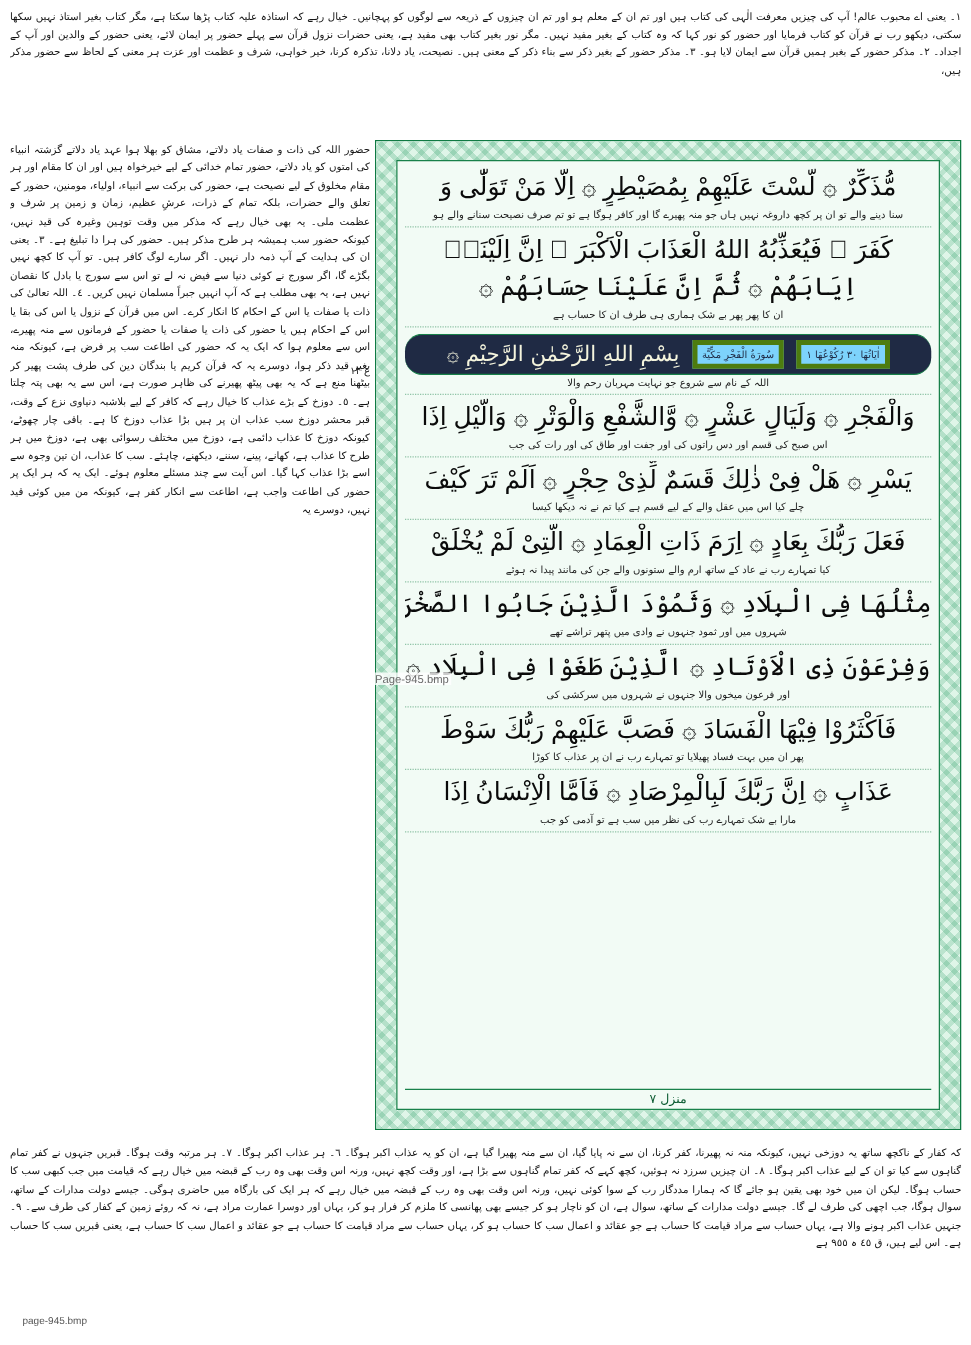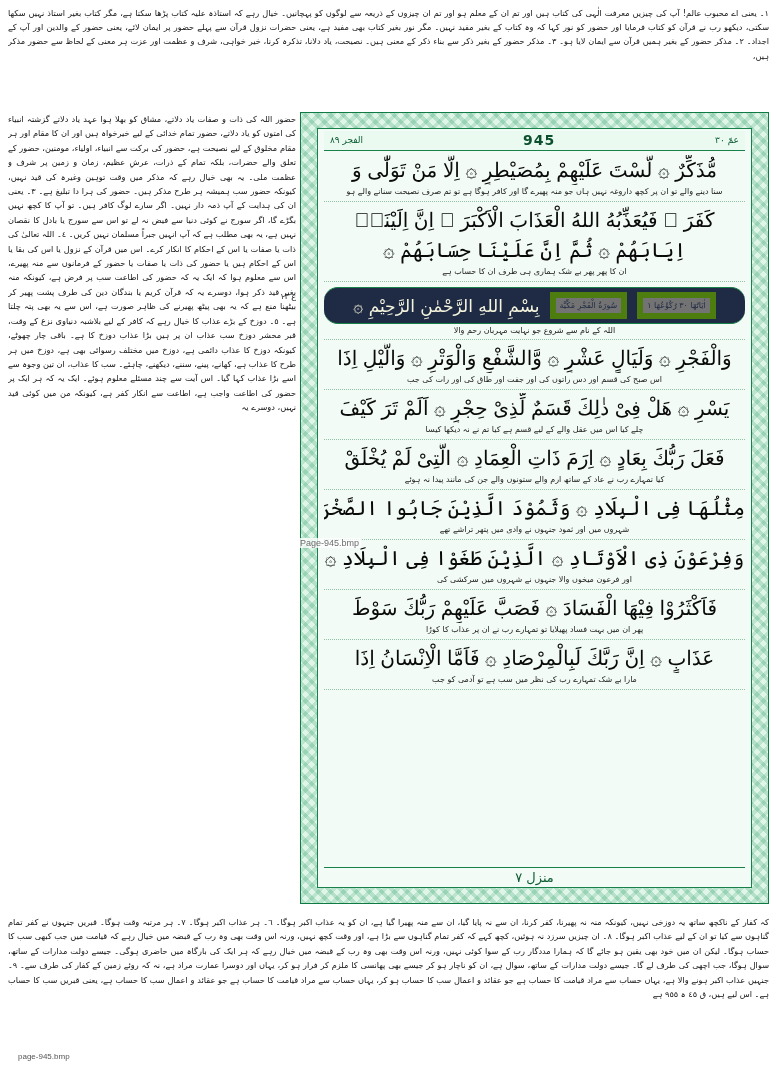--- a/index.html
+++ b/index.html
@@ -169,41 +169,41 @@
     flex-direction: row-reverse;
     align-items: center;
     justify-content: center;
     gap: 10px;
     font-size: 17px;
     letter-spacing: 1px;
     border-radius: 14px;
   }
   .bismillah-box .surah-tag {
     font-size: 8px;
-    background: #737373;
+    background: #7dd3fc;
     color: #1f2a44;
-    border: 6px solid #4d7c0f;
+    border: 4px solid #4d7c0f;
     padding: 2px 4px;
     line-height: 11px;
     text-align: center;
     white-space: nowrap;
   }
   .bismillah-urdu {
     font-size: 8px;
     text-align: center;
     color: #1b1b1b;
     padding-bottom: 4px;
     border-bottom: 1px dotted rgba(24,129,74,0.45);
     margin-bottom: 3px;
   }
 
   .panel-footer {
     direction: rtl;
     text-align: center;
-    font-size: 13px;
+    font-size: 10px;
     color: #0d5c33;
     border-top: 1px solid #18814a;
     padding-top: 2px;
     margin-top: 2px;
   }
 
   .side-marker {
     position: absolute;
     left: 276px;
     top: 292px;
@@ -243,25 +243,20 @@
   <div class="top-commentary">١۔ یعنی اے محبوب عالم! آپ کی چیزیں معرفت الٰہی کی کتاب ہیں اور تم ان کے معلم ہو اور تم ان چیزوں کے ذریعہ سے لوگوں کو پہچانیں۔ خیال رہے کہ استاذہ علیہ کتاب پڑھا سکتا ہے، مگر کتاب بغیر استاذ نہیں سکھا سکتی، دیکھو رب نے قرآن کو کتاب فرمایا اور حضور کو نور کہا کہ وہ کتاب کے بغیر مفید نہیں۔ مگر نور بغیر کتاب بھی مفید ہے، یعنی حضرات نزول قرآن سے پہلے حضور پر ایمان لائے، یعنی حضور کے والدین اور آپ کے اجداد۔ ٢۔ مذکر حضور کے بغیر ہمیں قرآن سے ایمان لایا ہو۔ ٣۔ مذکر حضور کے بغیر ذکر سے بناء ذکر کے معنی ہیں۔ نصیحت، یاد دلانا، تذکرہ کرنا، خیر خواہی، شرف و عظمت اور عزت ہر معنی کے لحاظ سے حضور مذکر ہیں،</div>
 
   <div class="left-commentary">حضور اللہ کی ذات و صفات یاد دلاتے، مشاق کو بھلا ہوا عہد یاد دلاتے گزشتہ انبیاء کی امتوں کو یاد دلاتے، حضور تمام خدائی کے لیے خیرخواہ ہیں اور ان کا مقام اور ہر مقام مخلوق کے لیے نصیحت ہے، حضور کی برکت سے انبیاء، اولیاء، مومنین، حضور کے تعلق والے حضرات، بلکہ تمام کے ذرات، عرشِ عظیم، زمان و زمین پر شرف و عظمت ملی۔ یہ بھی خیال رہے کہ مذکر میں وقت توہین وغیرہ کی قید نہیں، کیونکہ حضور سب ہمیشہ ہر طرح مذکر ہیں۔ حضور کی ہرا دا تبلیغ ہے۔ ٣۔ یعنی ان کی ہدایت کے آپ ذمہ دار نہیں۔ اگر سارے لوگ کافر ہیں۔ تو آپ کا کچھ نہیں بگڑے گا، اگر سورج نے کوئی دنیا سے فیض نہ لے تو اس سے سورج یا بادل کا نقصان نہیں ہے، یہ بھی مطلب ہے کہ آپ انہیں جبراً مسلمان نہیں کریں۔ ٤۔ اللہ تعالیٰ کی ذات یا صفات یا اس کے احکام کا انکار کرے۔ اس میں قرآن کے نزول یا اس کی بقا یا اس کے احکام ہیں یا حضور کی ذات یا صفات یا حضور کے فرمانوں سے منہ پھیرے، اس سے معلوم ہوا کہ ایک یہ کہ حضور کی اطاعت سب پر فرض ہے، کیونکہ منہ بغیر قید ذکر ہوا، دوسرے یہ کہ قرآن کریم یا بندگان دین کی طرف پشت پھیر کر بیٹھنا منع ہے کہ یہ بھی پیٹھ پھیرنے کی ظاہر صورت ہے، اس سے یہ بھی پتہ چلتا ہے۔ ٥۔ دوزخ کے بڑے عذاب کا خیال رہے کہ کافر کے لیے بلاشبہ دنیاوی نزع کے وقت، قبر محشر دوزخ سب عذاب ان پر ہیں بڑا عذاب دوزخ کا ہے۔ باقی چار چھوٹے، کیونکہ دوزخ کا عذاب دائمی ہے، دوزخ میں مختلف رسوائی بھی ہے، دوزخ میں ہر طرح کا عذاب ہے، کھانے، پینے، سننے، دیکھنے، چاہئے۔ سب کا عذاب، ان تین وجوہ سے اسے بڑا عذاب کہا گیا۔ اس آیت سے چند مسئلے معلوم ہوئے۔ ایک یہ کہ ہر ایک پر حضور کی اطاعت واجب ہے، اطاعت سے انکار کفر ہے، کیونکہ من میں کوئی قید نہیں، دوسرے یہ</div>
 
   <div class="side-marker">ع
 ١٢</div>
 
   <div class="quran-panel">
     <div class="panel-inner">
 
-      <div class="panel-header">
-        <span class="side">الفجر ٨٩</span>
-        <span class="page-no">945</span>
-        <span class="side">عمّ ٣٠</span>
-      </div>
 
       <div class="ayat-area">
 
         <div class="ayah-line">مُّذَكِّرٌ ۞ لَّسْتَ عَلَيْهِمْ بِمُصَيْطِرٍ ۞ اِلَّا مَنْ تَوَلّٰى وَ</div>
         <div class="ayah-urdu">سنا دینے والے تو ان پر کچھ داروغہ نہیں ہاں جو منہ پھیرے گا اور کافر ہوگا ہے تو تم صرف نصیحت سنانے والے ہو</div>
 
         <div class="ayah-line">كَفَرَ ۞ فَيُعَذِّبُهُ اللهُ الْعَذَابَ الْاَكْبَرَ ۞ اِنَّ اِلَيْنَاۤ</div>
 
         <div class="ayah-line">اِيَابَهُمْ ۞ ثُمَّ اِنَّ عَلَيْنَا حِسَابَهُمْ ۞</div>
         <div class="ayah-urdu">ان کا پھر پھر بے شک ہماری ہی طرف ان کا حساب ہے</div>

